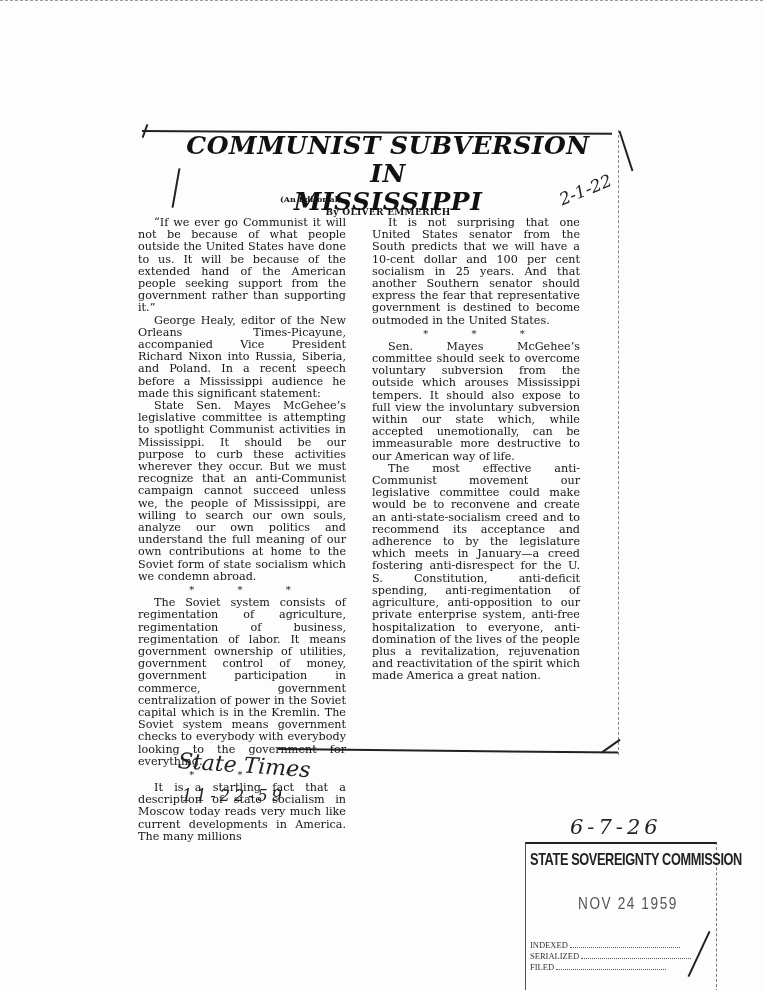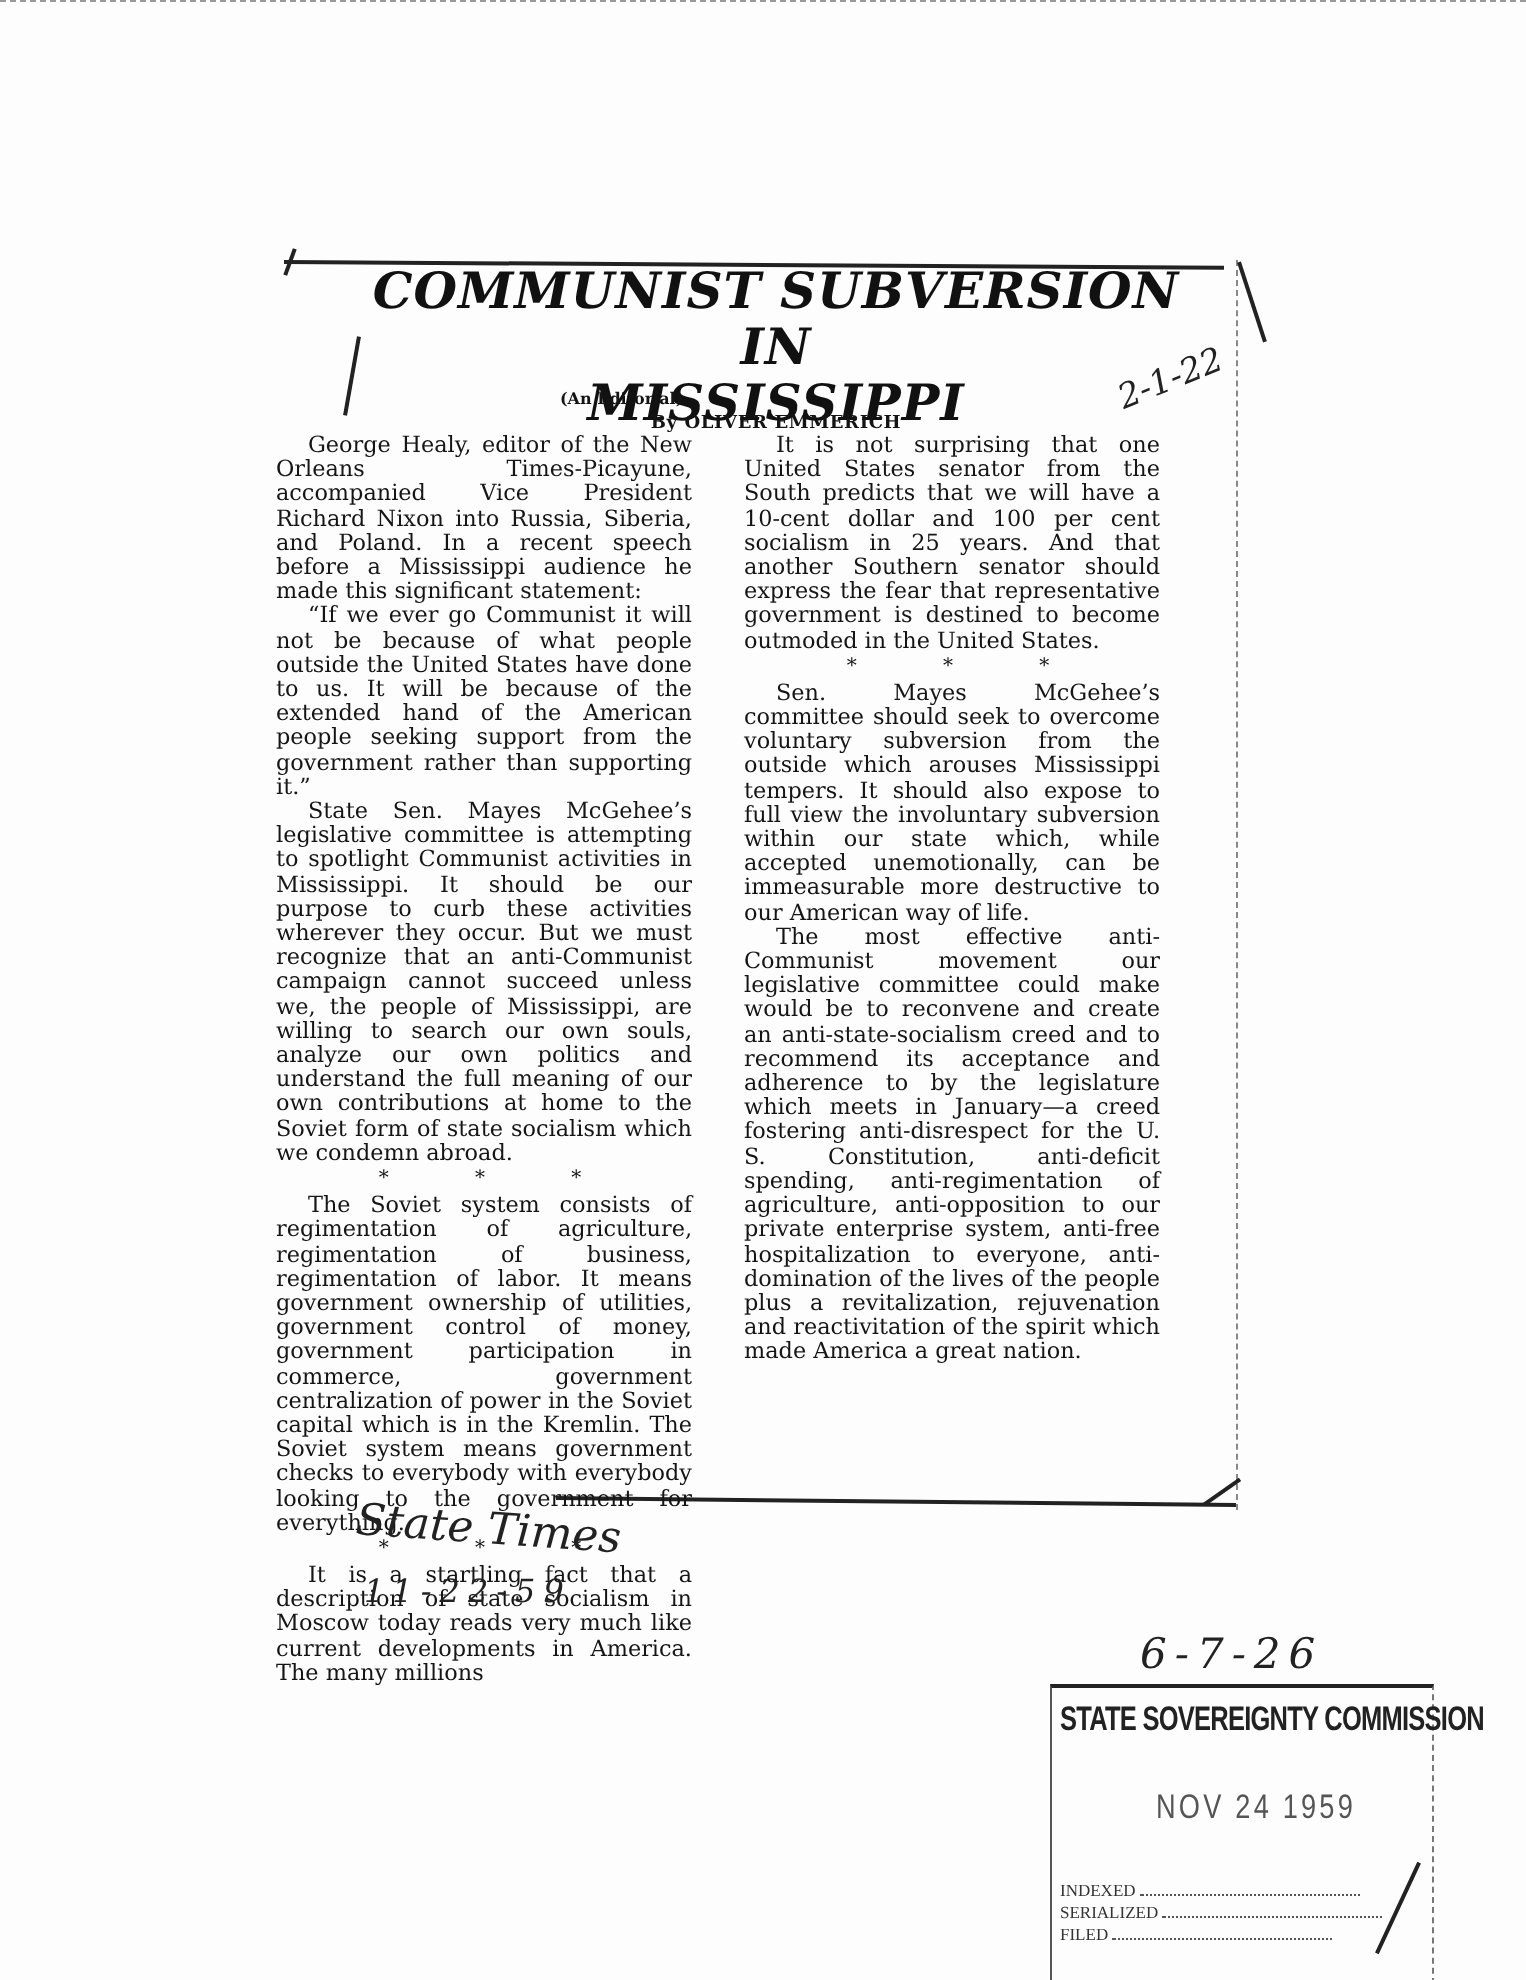--- a/index.html
+++ b/index.html
@@ -86,22 +86,22 @@
   <div class="clip-bottom-line"></div>
 
   <div class="headline">
     <div>COMMUNIST SUBVERSION IN</div>
     <div>MISSISSIPPI</div>
   </div>
   <div class="subhead">(An Editorial)</div>
   <div class="byline">By OLIVER EMMERICH</div>
 
   <div class="col left">
+    <p>“If we ever go Communist it will not be because of what people outside the United States have done to us. It will be because of the extended hand of the American people seeking support from the government rather than supporting it.”</p>
     <p>George Healy, editor of the New Orleans Times-Picayune, accompanied Vice President Richard Nixon into Russia, Siberia, and Poland. In a recent speech before a Mississippi audience he made this significant statement:</p>
-    <p>“If we ever go Communist it will not be because of what people outside the United States have done to us. It will be because of the extended hand of the American people seeking support from the government rather than supporting it.”</p>
     <p>State Sen. Mayes McGehee’s legislative committee is attempting to spotlight Communist activities in Mississippi. It should be our purpose to curb these activities wherever they occur. But we must recognize that an anti-Communist campaign cannot succeed unless we, the people of Mississippi, are willing to search our own souls, analyze our own politics and understand the full meaning of our own contributions at home to the Soviet form of state socialism which we condemn abroad.</p>
     <p class="stars">* * *</p>
     <p>The Soviet system consists of regimentation of agriculture, regimentation of business, regimentation of labor. It means government ownership of utilities, government control of money, government participation in commerce, government centralization of power in the Soviet capital which is in the Kremlin. The Soviet system means government checks to everybody with everybody looking to the government for everything.</p>
     <p class="stars">* * *</p>
     <p>It is a startling fact that a description of state socialism in Moscow today reads very much like current developments in America. The many millions</p>
   </div>
 
   <div class="col right">
     <p>It is not surprising that one United States senator from the South predicts that we will have a 10-cent dollar and 100 per cent socialism in 25 years. And that another Southern senator should express the fear that representative government is destined to become outmoded in the United States.</p>
     <p class="stars">* * *</p>

